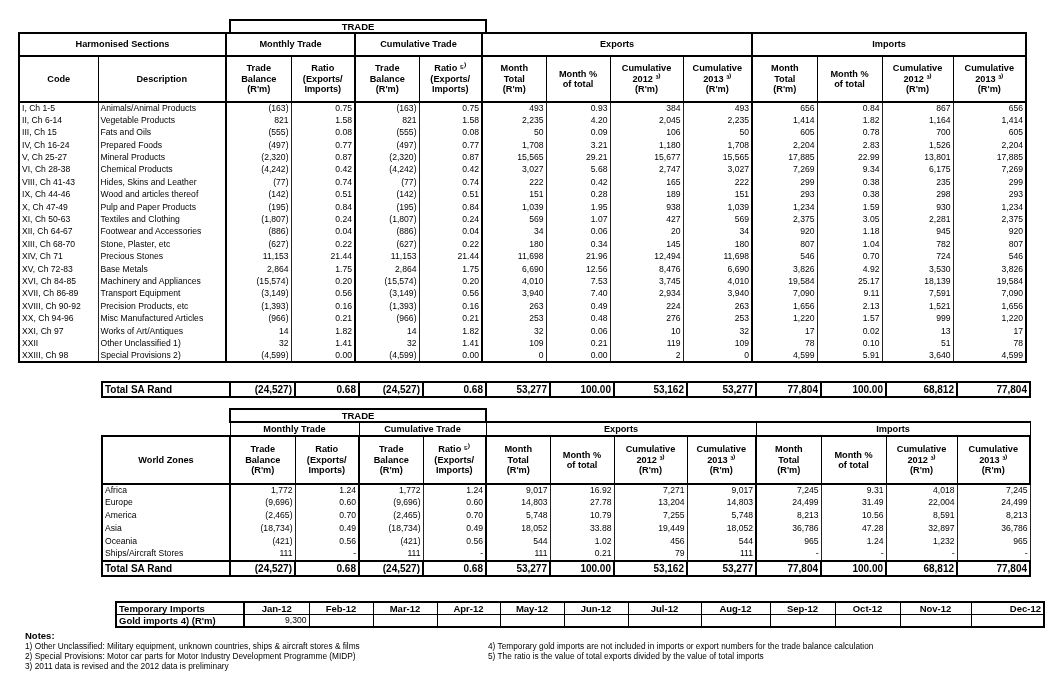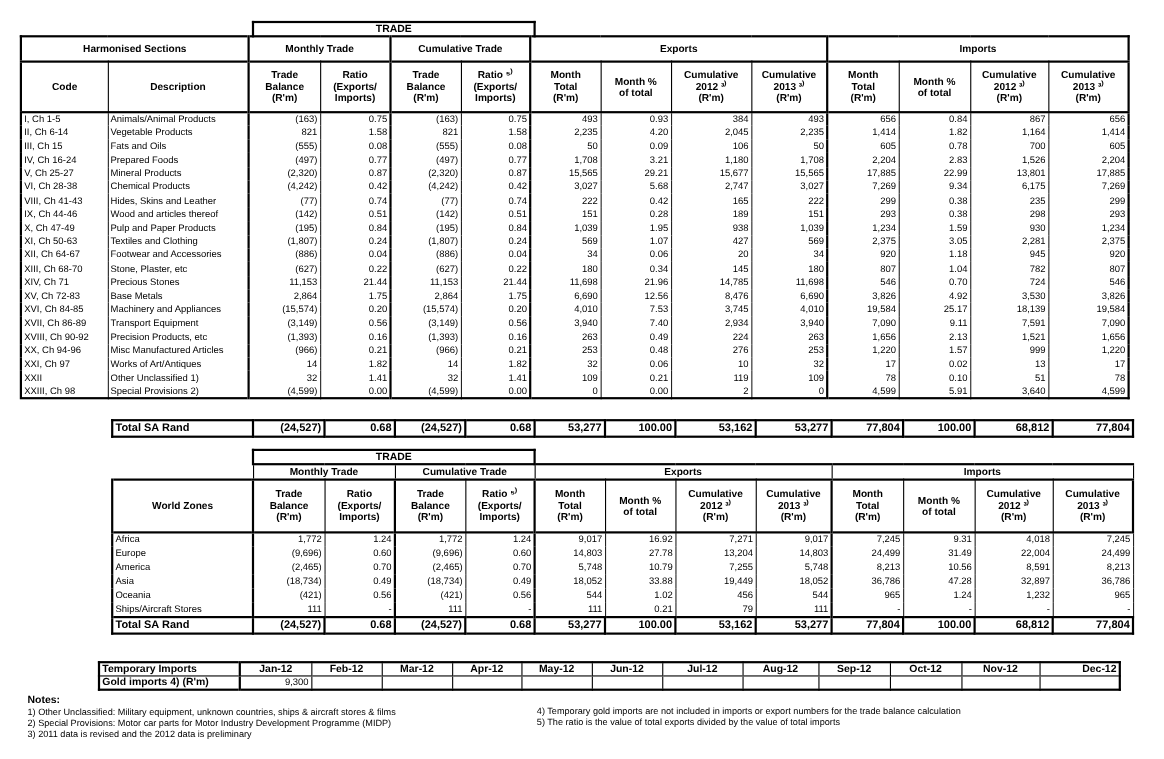--- a/index.html
+++ b/index.html
@@ -267,21 +267,21 @@
         </tr>
         <tr class="t" style="height: 12.4px;">
           <td class="lft vb thick-l">XIV, Ch 71</td>
           <td class="lft vb thick-r">Precious Stones</td>
           <td class="num vb">11,153</td>
           <td class="num vb thick-r">21.44</td>
           <td class="num vb">11,153</td>
           <td class="num vb thick-r">21.44</td>
           <td class="num vb">11,698</td>
           <td class="num vb">21.96</td>
-          <td class="num vb">14,785</td>
+          <td class="num vb">12,494</td>
           <td class="num vb thick-r">11,698</td>
           <td class="num vb">546</td>
           <td class="num vb">0.70</td>
           <td class="num vb">724</td>
           <td class="num vb">546</td>
         </tr>
         <tr class="t" style="height: 12.4px;">
           <td class="lft vb thick-l">XV,  Ch 72-83</td>
           <td class="lft vb thick-r">Base Metals</td>
           <td class="num vb">2,864</td>
@@ -598,21 +598,21 @@
           <td class="num">53,277</td>
           <td class="num">77,804</td>
           <td class="num">100.00</td>
           <td class="num">68,812</td>
           <td class="num">77,804</td>
         </tr>
   </tbody>
     </table>
 </div>
 
-<div class="abs" style="left:89px;top:601px;">
+<div class="abs" style="left:115px;top:601px;">
   <table style="width:929px;border:2px solid #000;">
     <colgroup>
       <col style="width:128px">
       <col style="width:65px">
         <col style="width:64px">
         <col style="width:64px">
         <col style="width:63px">
       <col style="width:64px">
         <col style="width:64px">
         <col style="width:73px">

